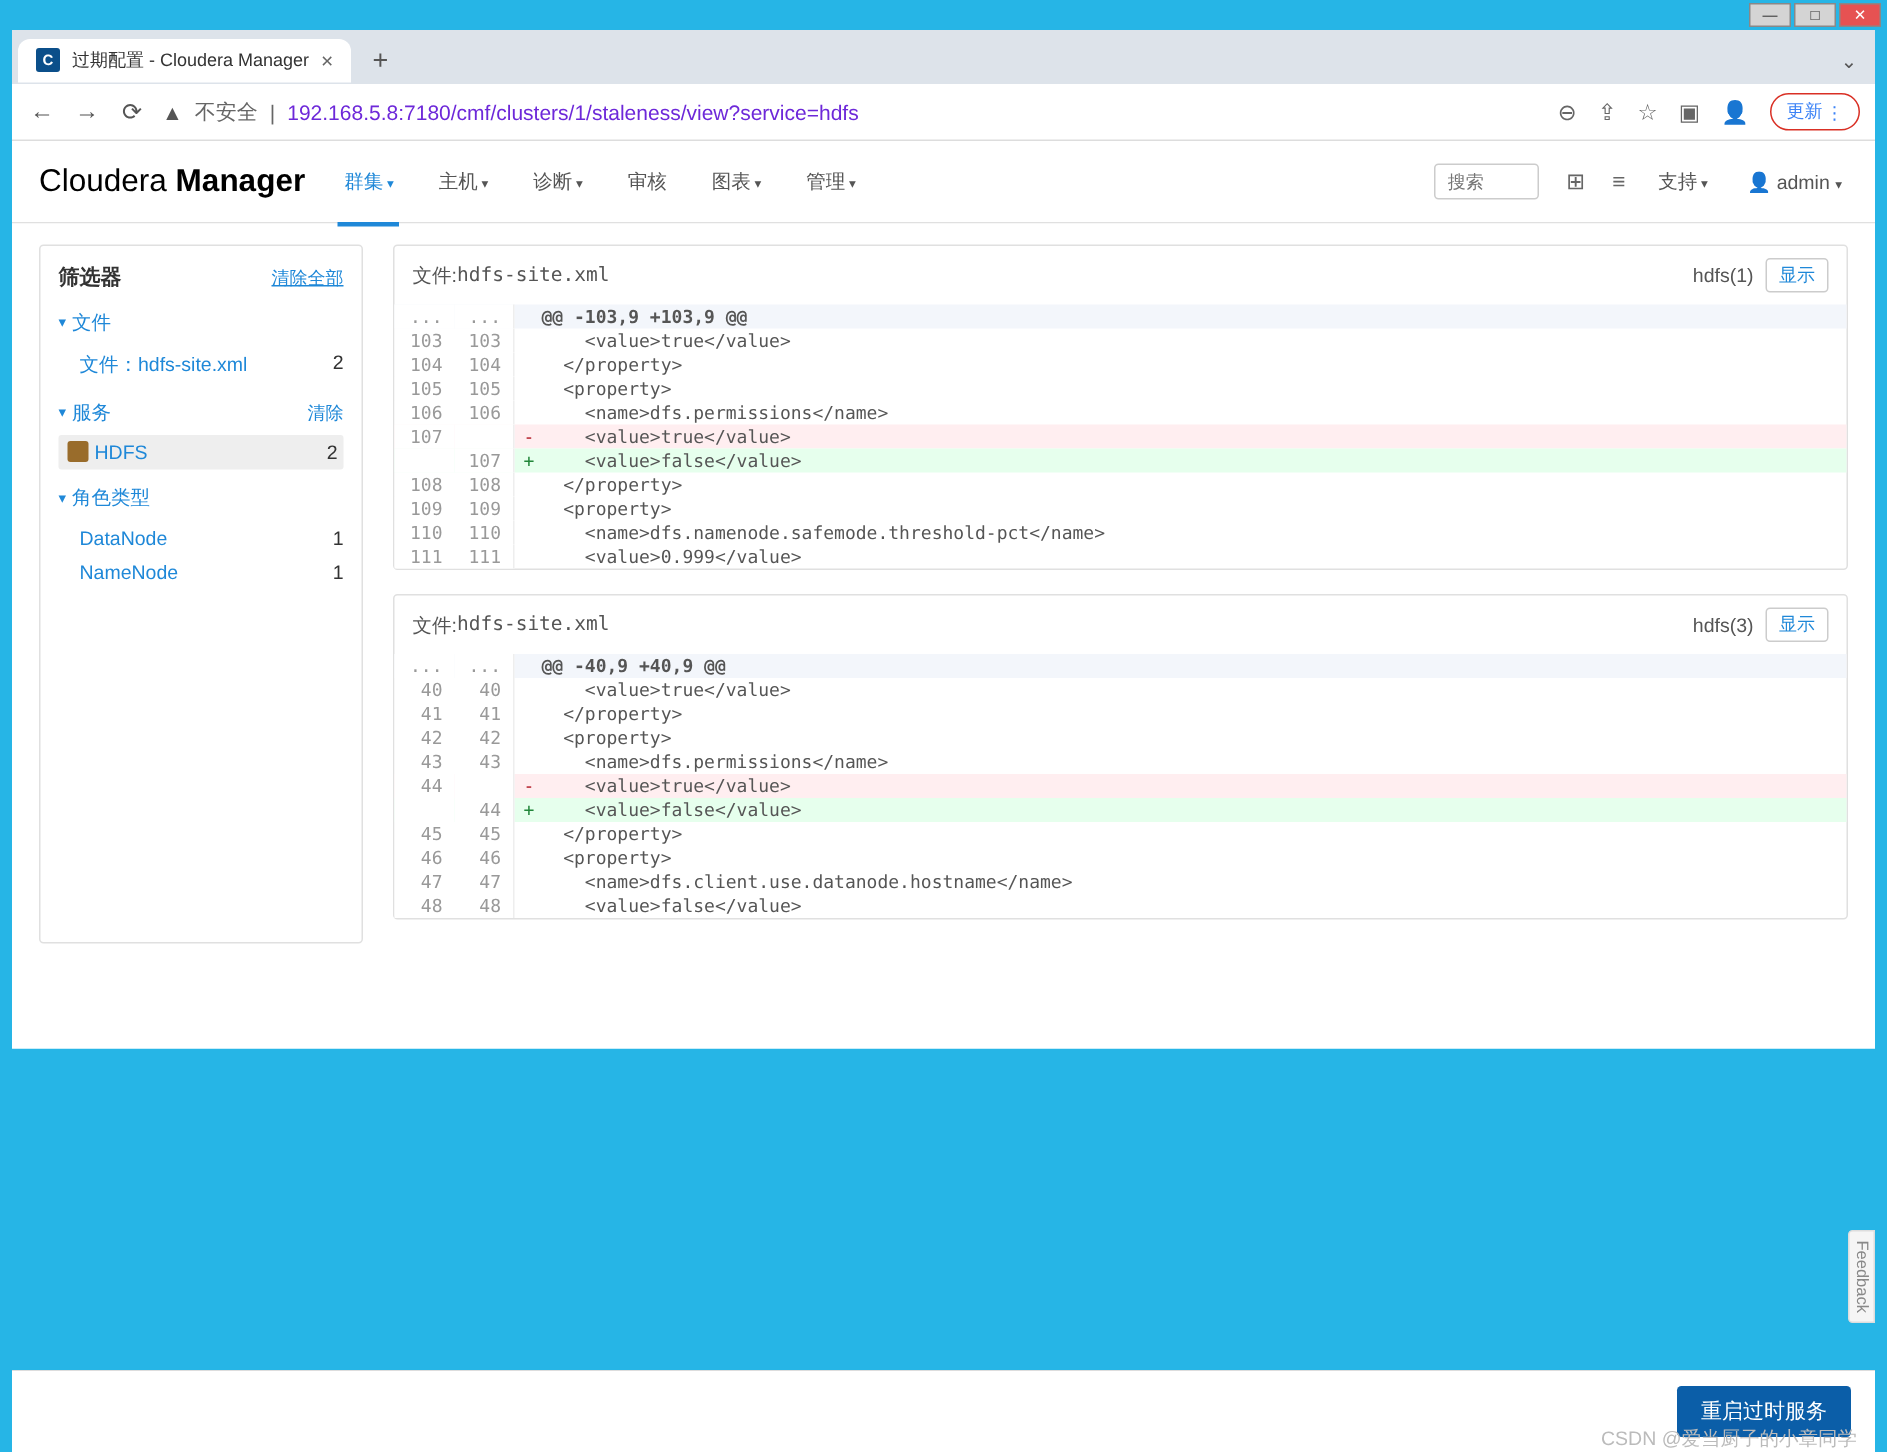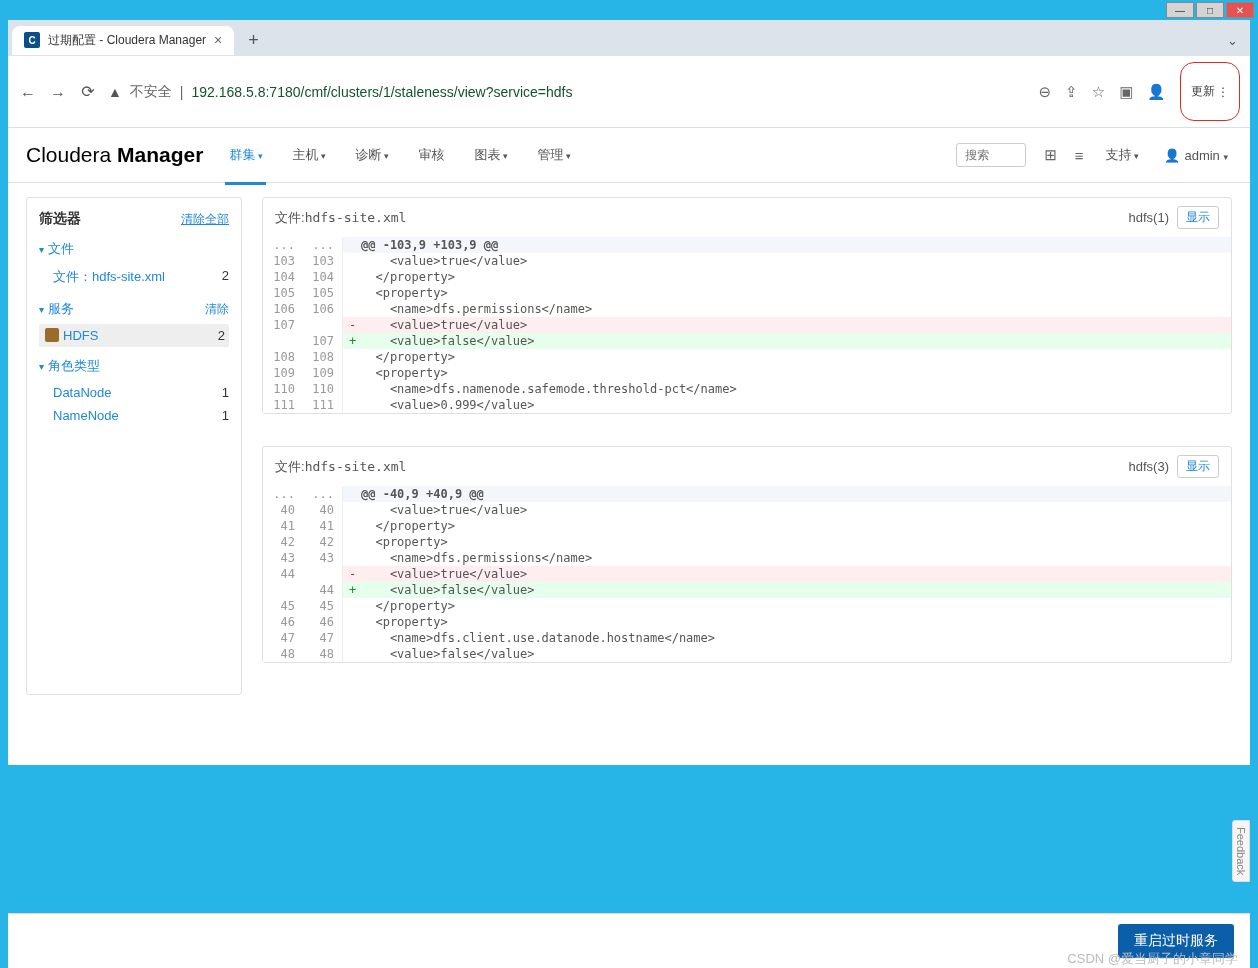--- a/index.html
+++ b/index.html
@@ -13,25 +13,25 @@
 .browser-chrome { background: #fff; margin: 0 8px 8px 8px; }
 .tab-strip { display: flex; align-items: center; background: #dde3ea; padding: 4px 4px 0 4px; gap: 6px; height: 36px; }
 .tab { background: #fff; border-radius: 8px 8px 0 0; padding: 6px 12px; display: flex; align-items: center; gap: 8px; font-size: 12px; min-width: 200px; }
 .tab-icon { width: 16px; height: 16px; background: #0b4f8a; color: #fff; display: flex; align-items: center; justify-content: center; font-weight: bold; font-size: 10px; border-radius: 2px; }
 .tab-close { color: #666; cursor: pointer; margin-left: auto; font-size: 14px; }
 .tab-new { color: #555; font-size: 18px; padding: 0 8px; cursor: pointer; }
 .tab-caret { margin-left: auto; color: #555; padding: 0 8px; }
 .addrbar { display: flex; align-items: center; padding: 6px 10px; gap: 10px; border-bottom: 1px solid #ddd; background: #fff; }
 .nav-icon { color: #555; font-size: 16px; cursor: pointer; width: 20px; text-align: center; }
 .url-area { flex: 1; display: flex; align-items: center; gap: 8px; color: #666; font-size: 14px; }
-.url-text { color: #14532d; }
+.url-text { color: #6d28d9; }
 .url-warn { color: #555; font-size: 14px; }
 .addr-right { display: flex; align-items: center; gap: 14px; color: #666; }
 .addr-right .ic { font-size: 15px; cursor: pointer; }
-.update-btn { border: 1px solid #d93025; color: #404040; border-radius: 14px; padding: 20px 10px; font-size: 12px; cursor: pointer; display: flex; align-items: center; gap: 2px; }
+.update-btn { border: 1px solid #d93025; color: #3b82f6; border-radius: 14px; padding: 3px 10px; font-size: 12px; cursor: pointer; display: flex; align-items: center; gap: 2px; }
 .cm-topnav { display: flex; align-items: center; padding: 8px 18px; border-bottom: 1px solid #e0e0e0; background: #fff; }
 .cm-logo { font-size: 21px; color: #000000; margin-right: 22px; }
 .cm-logo .bold { font-weight: 600; }
 .cm-menu { display: flex; gap: 22px; }
 .cm-menu-item { color: #555; cursor: pointer; font-size: 13px; padding: 10px 4px; }
 .cm-menu-item.active { color: #1f88d8; border-bottom: 3px solid #1f88d8; margin-bottom: -11px; }
 .caret-d:after { content: " ▾"; font-size: 9px; }
 .cm-right { margin-left: auto; display: flex; align-items: center; gap: 18px; }
 .search-box { border: 1px solid #ccc; padding: 4px 8px; width: 70px; font-size: 12px; color: #999; border-radius: 3px; }
 .cm-right-ic { color: #666; cursor: pointer; font-size: 15px; }
@@ -45,21 +45,21 @@
 .clear-link { color: #1f88d8; font-size: 12px; cursor: pointer; text-decoration: underline; }
 .side-group { margin-top: 10px; }
 .side-group-head { display: flex; align-items: center; color: #1f88d8; font-size: 13px; cursor: pointer; margin-bottom: 6px; }
 .side-group-head .chev { font-size: 10px; margin-right: 4px; }
 .side-group-head .grp-clear { margin-left: auto; font-size: 12px; }
 .side-item { display: flex; justify-content: space-between; padding: 4px 0 4px 14px; font-size: 13px; color: #1f88d8; cursor: pointer; }
 .side-item .cnt { color: #333; }
 .side-item.sel { background: #eee; padding-left: 6px; padding-right: 4px; border-radius: 2px; }
 .svc-ic { width: 14px; height: 14px; background: #996c2b; border-radius: 2px; display: inline-block; margin-right: 4px; vertical-align: -2px; }
 .main { flex: 1; }
-.diff-box { border: 1px solid #e0e0e0; border-radius: 3px; margin-bottom: 32px; background: #fff; }
+.diff-box { border: 1px solid #e0e0e0; border-radius: 3px; margin-bottom: 16px; background: #fff; }
 .diff-head { display: flex; align-items: center; padding: 8px 12px; font-size: 13px; color: #555; }
 .diff-head .fname { font-family: monospace; }
 .diff-head .right { margin-left: auto; display: flex; align-items: center; gap: 8px; }
 .show-btn { border: 1px solid #ccc; color: #1f88d8; padding: 2px 8px; font-size: 12px; border-radius: 3px; cursor: pointer; }
 .diff-body { font-family: Consolas, monospace; font-size: 12px; }
 .diff-row { display: flex; }
 .ln { width: 40px; text-align: right; padding: 1px 8px 1px 0; color: #999; background: #fff; }
 .ln.sep { border-right: 1px solid #eee; }
 .ctx-row { background: #f3f6fb; }
 .ctx-row .code { font-weight: bold; color: #555; }

